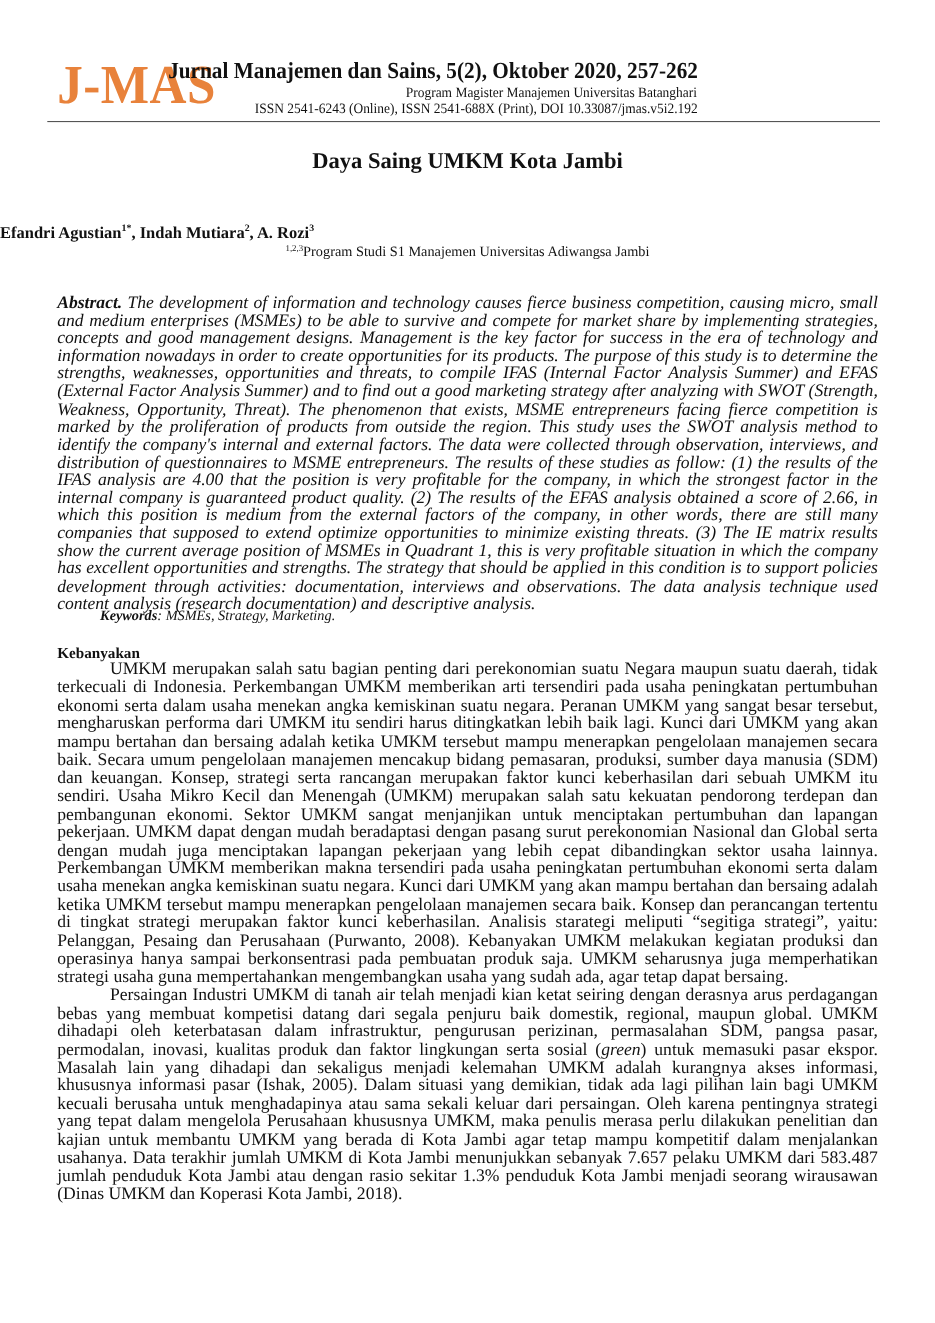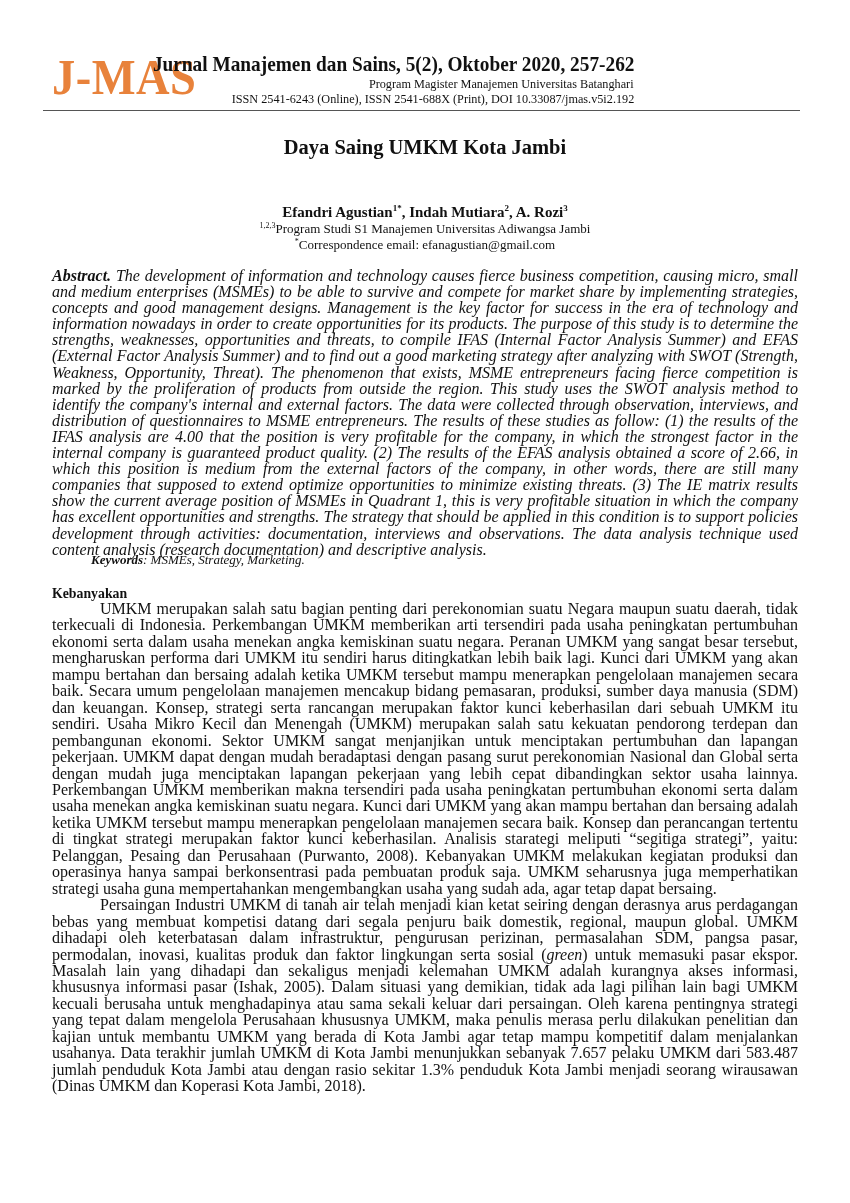--- a/index.html
+++ b/index.html
@@ -66,21 +66,21 @@
     .title {
       position: absolute; left: 0; top: 135px; width: 850px;
       text-align: center;
       font-weight: bold;
       font-size: 20.5px;
       line-height: 25px;
     }
     .title .line { display: block; }
     .authors {
       position: absolute; left: 0; top: 203px; width: 850px;
-      text-align: center;
+      text-align: left;
       font-weight: bold;
       font-size: 15px;
       line-height: 18px;
     }
     .authors sup { font-size: 9px; vertical-align: 6px; line-height: 0; }
     .affil {
       position: absolute; left: 0; top: 221px; width: 850px;
       text-align: center;
       font-size: 13px;
       line-height: 15px;
@@ -149,23 +149,20 @@
   <div class="title">
     <span class="line">Daya Saing UMKM Kota Jambi</span>
   </div>
 
   <div class="authors">
     <span>Efandri Agustian</span><sup>1*</sup><span>, </span><span>Indah Mutiara</span><sup>2</sup><span>, </span><span>A. Rozi</span><sup>3</sup>
   </div>
   <div class="affil">
     <sup>1,2,3</sup><span>Program Studi S1 Manajemen Universitas Adiwangsa Jambi</span>
   </div>
-  <div class="email">
-    <sup>*</sup><span>Correspondence email: efanagustian@gmail.com</span>
-  </div>
 
   <div class="abstract"><span class="lbl">Abstract.</span> <span>The development of information and technology causes fierce business competition, causing micro, small and medium enterprises (MSMEs) to be able to survive and compete for market share by implementing strategies, concepts and good management designs. Management is the key factor for success in the era of technology and information nowadays in order to create opportunities for its products. The purpose of this study is to determine the strengths, weaknesses, opportunities and threats, to compile IFAS (Internal Factor Analysis Summer) and EFAS (External Factor Analysis Summer) and to find out a good marketing strategy after analyzing with SWOT (Strength, Weakness, Opportunity, Threat). The phenomenon that exists, MSME entrepreneurs facing fierce competition is marked by the proliferation of products from outside the region. This study uses the SWOT analysis method to identify the company's internal and external factors. The data were collected through observation, interviews, and distribution of questionnaires to MSME entrepreneurs. The results of these studies as follow: (1) the results of the IFAS analysis are 4.00 that the position is very profitable for the company, in which the strongest factor in the internal company is guaranteed product quality. (2) The results of the EFAS analysis obtained a score of 2.66, in which this position is medium from the external factors of the company, in other words, there are still many companies that supposed to extend optimize opportunities to minimize existing threats. (3) The IE matrix results show the current average position of MSMEs in Quadrant 1, this is very profitable situation in which the company has excellent opportunities and strengths. The strategy that should be applied in this condition is to support policies development through activities: documentation, interviews and observations. The data analysis technique used content analysis (research documentation) and descriptive analysis.</span></div>
 
   <div class="keywords"><span class="lbl">Keywords</span><span>: MSMEs, Strategy, Marketing.</span></div>
 
   <div class="section-heading">Kebanyakan</div>
   <div class="body-text">
     <p>UMKM merupakan salah satu bagian penting dari perekonomian suatu Negara maupun suatu daerah, tidak terkecuali di Indonesia. Perkembangan UMKM memberikan arti tersendiri pada usaha peningkatan pertumbuhan ekonomi serta dalam usaha menekan angka kemiskinan suatu negara. Peranan UMKM yang sangat besar tersebut, mengharuskan performa dari UMKM itu sendiri harus ditingkatkan lebih baik lagi. Kunci dari UMKM yang akan mampu bertahan dan bersaing adalah ketika UMKM tersebut mampu menerapkan pengelolaan manajemen secara baik. Secara umum pengelolaan manajemen mencakup bidang pemasaran, produksi, sumber daya manusia (SDM) dan keuangan. Konsep, strategi serta rancangan merupakan faktor kunci keberhasilan dari sebuah UMKM itu sendiri. Usaha Mikro Kecil dan Menengah (UMKM) merupakan salah satu kekuatan pendorong terdepan dan pembangunan ekonomi. Sektor UMKM sangat menjanjikan untuk menciptakan pertumbuhan dan lapangan pekerjaan. UMKM dapat dengan mudah beradaptasi dengan pasang surut perekonomian Nasional dan Global serta dengan mudah juga menciptakan lapangan pekerjaan yang lebih cepat dibandingkan sektor usaha lainnya. Perkembangan UMKM memberikan makna tersendiri pada usaha peningkatan pertumbuhan ekonomi serta dalam usaha menekan angka kemiskinan suatu negara. Kunci dari UMKM yang akan mampu bertahan dan bersaing adalah ketika UMKM tersebut mampu menerapkan pengelolaan manajemen secara baik. Konsep dan perancangan tertentu di tingkat strategi merupakan faktor kunci keberhasilan. Analisis starategi meliputi “segitiga strategi”, yaitu: Pelanggan, Pesaing dan Perusahaan (Purwanto, 2008). Kebanyakan UMKM melakukan kegiatan produksi dan operasinya hanya sampai berkonsentrasi pada pembuatan produk saja. UMKM seharusnya juga memperhatikan strategi usaha guna mempertahankan mengembangkan usaha yang sudah ada, agar tetap dapat bersaing.</p>
     <p><span>Persaingan Industri UMKM di tanah air telah menjadi kian ketat seiring dengan derasnya arus perdagangan bebas yang membuat kompetisi datang dari segala penjuru baik domestik, regional, maupun global. UMKM dihadapi oleh keterbatasan dalam infrastruktur, pengurusan perizinan, permasalahan SDM, pangsa pasar, permodalan, inovasi, kualitas produk dan faktor lingkungan serta sosial (</span><em>green</em><span>) untuk memasuki pasar ekspor. Masalah lain yang dihadapi dan sekaligus menjadi kelemahan UMKM adalah kurangnya akses informasi, khususnya informasi pasar (Ishak, 2005). Dalam situasi yang demikian, tidak ada lagi pilihan lain bagi UMKM kecuali berusaha untuk menghadapinya atau sama sekali keluar dari persaingan. Oleh karena pentingnya strategi yang tepat dalam mengelola Perusahaan khususnya UMKM, maka penulis merasa perlu dilakukan penelitian dan kajian untuk membantu UMKM yang berada di Kota Jambi agar tetap mampu kompetitif dalam menjalankan usahanya.  Data terakhir jumlah UMKM di Kota Jambi menunjukkan sebanyak 7.657 pelaku UMKM dari 583.487 jumlah penduduk Kota Jambi atau dengan rasio sekitar 1.3% penduduk Kota Jambi menjadi seorang wirausawan (Dinas UMKM dan Koperasi Kota Jambi, 2018).</span></p>
   </div>

